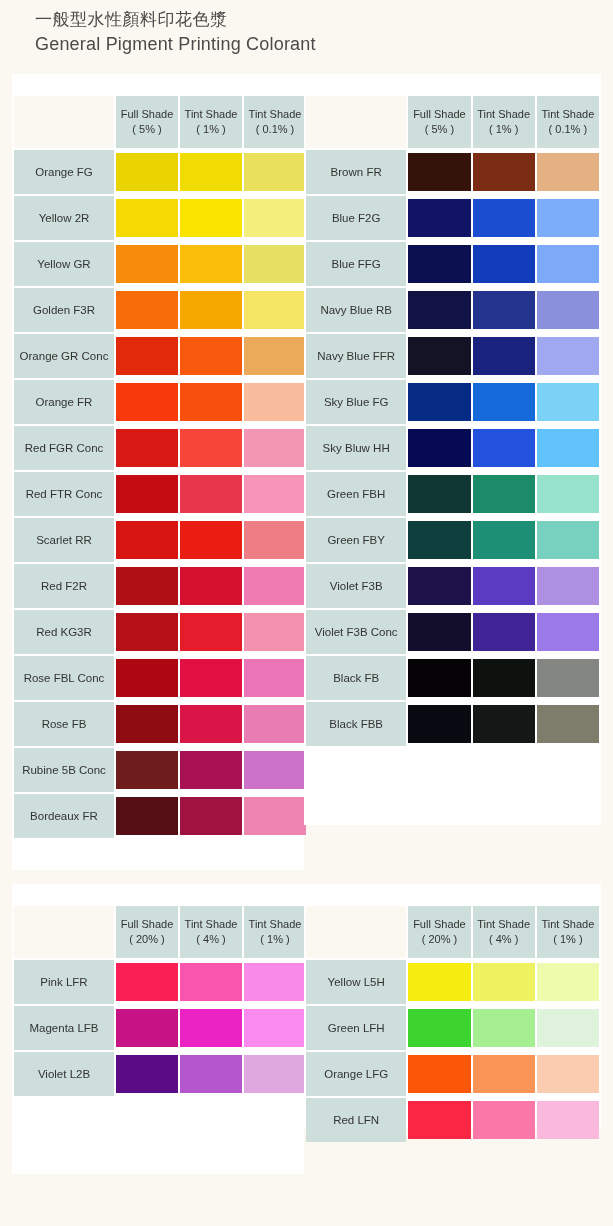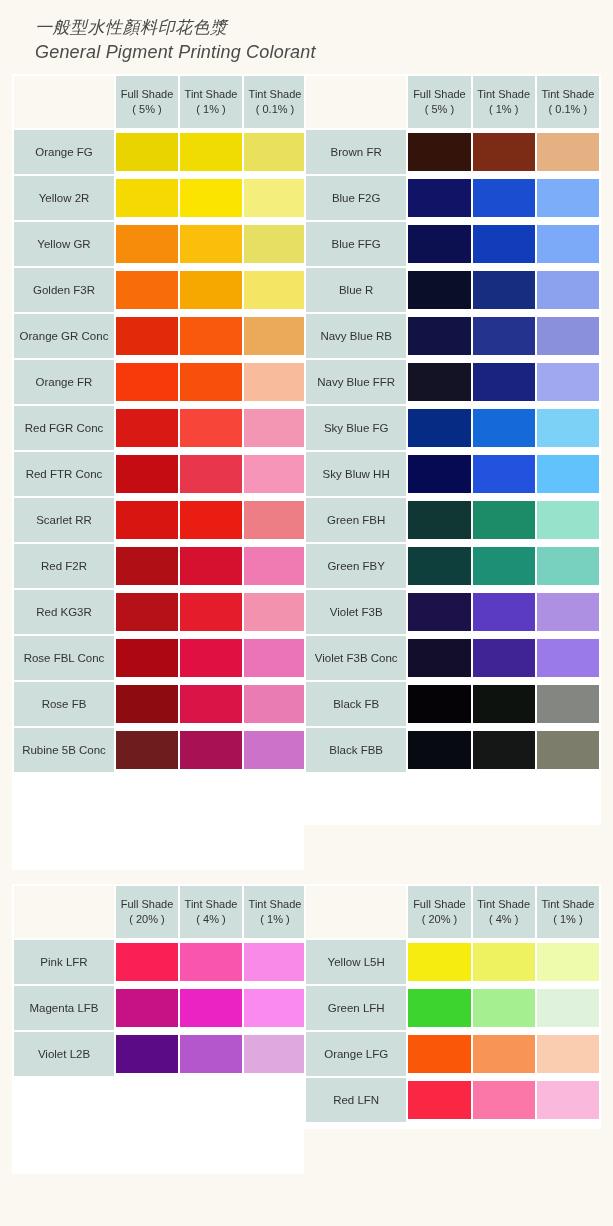--- a/index.html
+++ b/index.html
@@ -18,23 +18,22 @@
     position: relative;
     width: 613px;
     height: 1226px;
     background: #faf8f0;
   }
 
   
   .title-block {
     position: absolute;
     left: 35px;
-    top: 16px;
+    top: 8px;
     width: 560px;
-    font-style: italic;
   }
   .title-cn {
     font-size: 17px;
     line-height: 24px;
     color: #4a4a4a;
     letter-spacing: 0.5px;
     white-space: nowrap;
   }
   .title-en {
     font-size: 18px;
@@ -46,20 +45,21 @@
 
   
   .block {
     position: absolute;
     background: #ffffff;
   }
   .tbl {
     border-collapse: separate;
     border-spacing: 2px;
     table-layout: fixed;
+    margin-top: 20px;
   }
   .tbl td {
     padding: 0;
     vertical-align: middle;
   }
 
   
   .hdr-blank {
     background: #faf8f0;
   }
@@ -291,20 +291,32 @@
             <td class="sw">
               <span class="chip" style="background: rgb(111, 28, 28);"></span>
             </td>
             <td class="sw">
               <span class="chip" style="background: rgb(168, 18, 85);"></span>
             </td>
             <td class="sw">
               <span class="chip" style="background: rgb(204, 114, 200);"></span>
             </td>
           </tr>
+          <tr>
+            <td class="name">Bordeaux FR</td>
+            <td class="sw">
+              <span class="chip" style="background: rgb(85, 15, 20);"></span>
+            </td>
+            <td class="sw">
+              <span class="chip" style="background: rgb(160, 18, 64);"></span>
+            </td>
+            <td class="sw">
+              <span class="chip" style="background: rgb(238, 133, 176);"></span>
+            </td>
+          </tr>
         </tbody>
       </table>
   </div>
 
   <div class="block" style="left:304px; top:74px; width:297px; height:751px;">
     <table class="tbl" style="width:297px;">
         <colgroup>
           <col style="width: 100px;">
           <col style="width: 62px;">
           <col style="width: 62px;">
@@ -358,32 +370,20 @@
               <span class="chip" style="background: rgb(12, 16, 80);"></span>
             </td>
             <td class="sw">
               <span class="chip" style="background: rgb(17, 60, 186);"></span>
             </td>
             <td class="sw">
               <span class="chip" style="background: rgb(124, 170, 248);"></span>
             </td>
           </tr>
           <tr>
-            <td class="name">Blue R</td>
-            <td class="sw">
-              <span class="chip" style="background: rgb(11, 14, 40);"></span>
-            </td>
-            <td class="sw">
-              <span class="chip" style="background: rgb(23, 45, 127);"></span>
-            </td>
-            <td class="sw">
-              <span class="chip" style="background: rgb(140, 162, 238);"></span>
-            </td>
-          </tr>
-          <tr>
             <td class="name">Navy Blue RB</td>
             <td class="sw">
               <span class="chip" style="background: rgb(16, 19, 67);"></span>
             </td>
             <td class="sw">
               <span class="chip" style="background: rgb(35, 51, 142);"></span>
             </td>
             <td class="sw">
               <span class="chip" style="background: rgb(138, 144, 220);"></span>
             </td>

